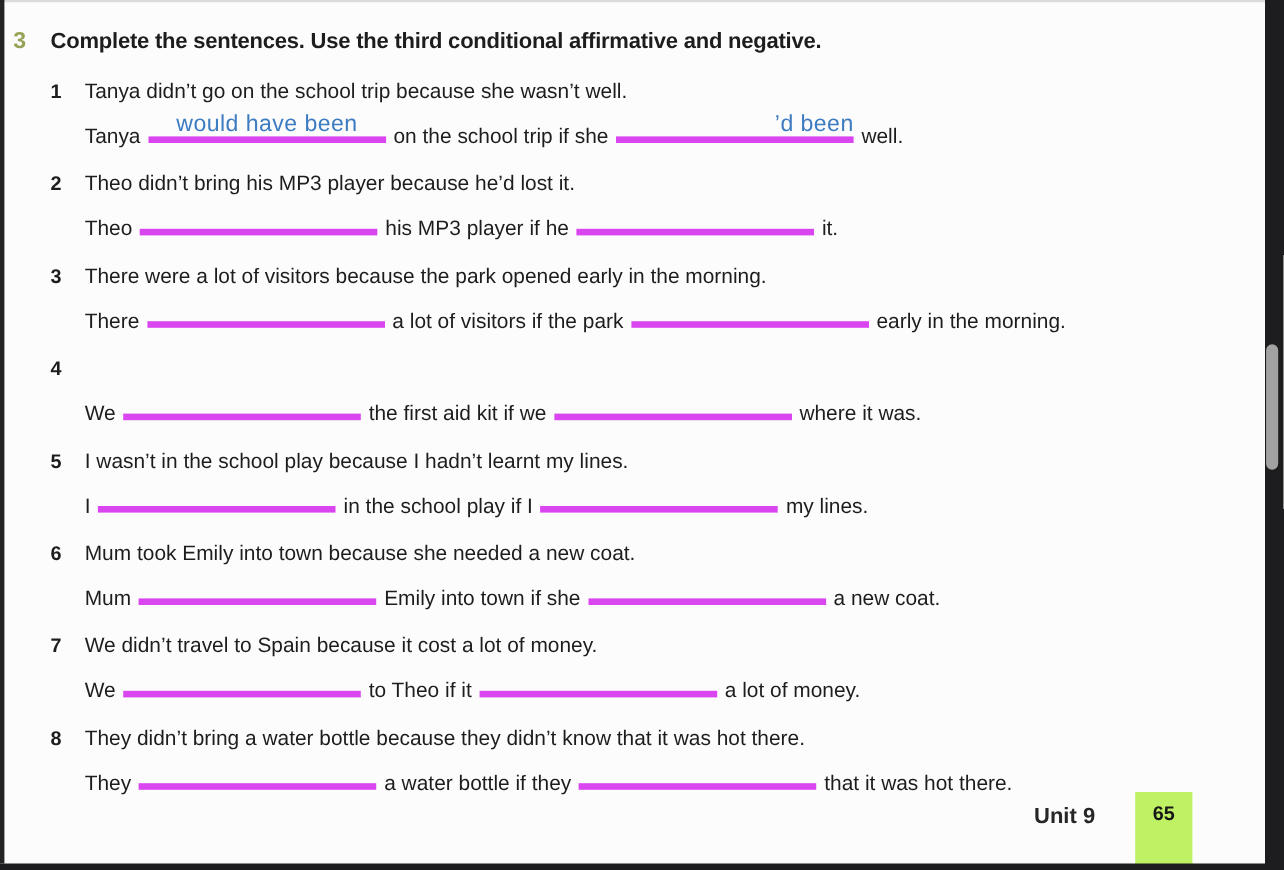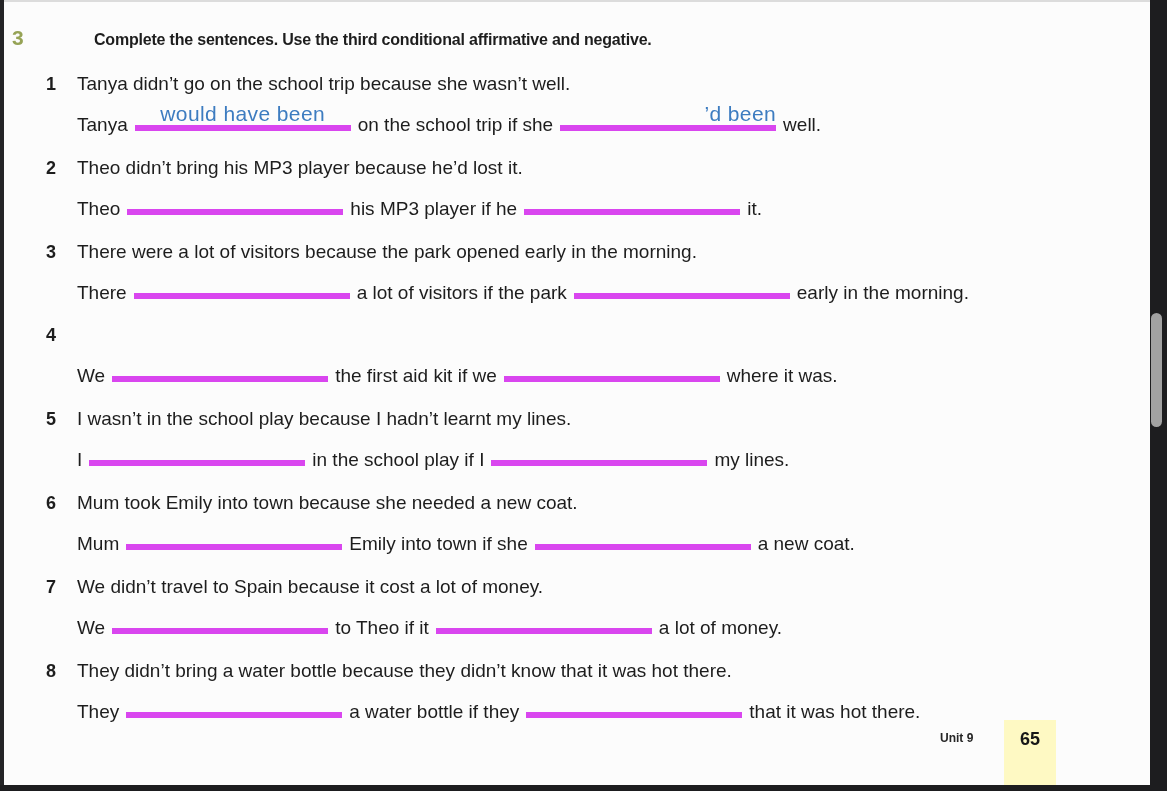--- a/index.html
+++ b/index.html
@@ -12,37 +12,37 @@
   .edge-left  { position:absolute; left:0; top:0; bottom:6px; width:4px; background:#242426; }
   .edge-bottom{ position:absolute; left:0; right:0; bottom:0; height:6px; background:#1d1d1f; }
   .edge-top   { position:absolute; left:0; right:17px; top:0; height:2px; background:#dcdcdc; }
   .scroll-track { position:absolute; right:0; top:0; width:17px; height:791px; background:#1d1d1f; }
   .scroll-thumb { position:absolute; left:1px; top:313px; width:11px; height:114px; border-radius:6px; background:#a2a2a2; }
 
   .page { position:absolute; left:4px; top:2px; right:17px; bottom:6px; background:#fcfcfc; color:#1d1d1d; }
 
   .exercise-header { margin:24px 0 22px 8px; display:flex; align-items:baseline; }
   .ex-num { color:#96a356; font-weight:bold; font-size:21px; width:34px; flex:0 0 auto; }
-  .ex-title { font-weight:bold; font-size:16px; letter-spacing:-0.2px;margin-left:48px; }
+  .ex-title { font-weight:bold; font-size:20px; letter-spacing:-0.2px; }
 
   .items { padding-left:42px; }
   .item { margin-bottom:19px; }
   .prompt-row { display:flex; align-items:baseline; line-height:23px; margin-bottom:14px; font-size:19px; }
   .fill-row   { display:flex; align-items:baseline; line-height:24px; font-size:19px; }
   .num { width:31px; flex:0 0 auto; font-weight:bold; font-size:18px; }
   .num-spacer { width:31px; flex:0 0 auto; }
   .fill-line { white-space:nowrap; }
 
   .blank { display:inline-block; width:216px; height:21px; border-bottom:6px solid #d946ef; margin:0 7px; vertical-align:baseline; position:relative; }
   .blank .answer { position:absolute; left:0; right:0; bottom:-1px; text-align:center;
                    color:#3d7cc0; font-size:21px; letter-spacing:0.4px; white-space:nowrap; }
   .blank .answer.align-left { text-align:right; padding-left:8px; }
 
-  .footer-unit { position:absolute; left:940px; top:731px; font-size:12px; font-weight:600; color:#262626; }
-  .page-tab { position:absolute; left:1004px; top:720px; width:52px; height:67px; background:#fef9c3; text-align:center; padding-top:9px; }
+  .footer-unit { position:absolute; left:940px; top:731px; font-size:20px; font-weight:600; color:#262626; }
+  .page-tab { position:absolute; left:1032px; top:720px; width:52px; height:67px; background:#bef264; text-align:center; padding-top:9px; }
   .page-tab span { font-weight:bold; font-size:18px; color:#171717; }
 </style>
 </head>
 <body>
 
 <div class="screen">
   <div class="page">
 
     <div class="exercise-header">
       <span class="ex-num">3</span>

